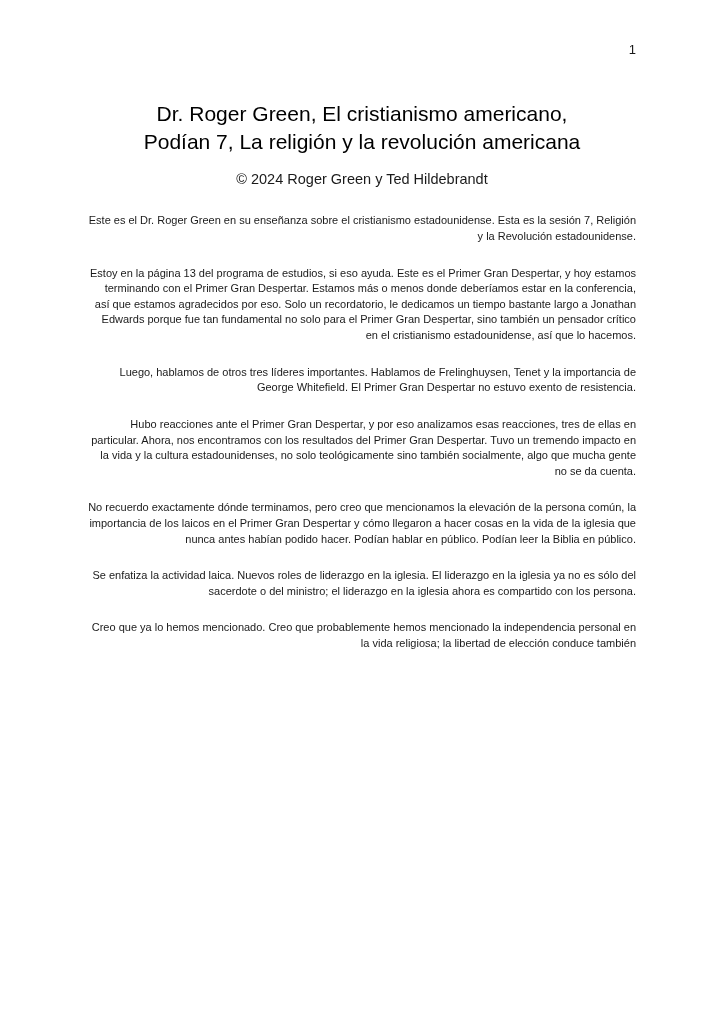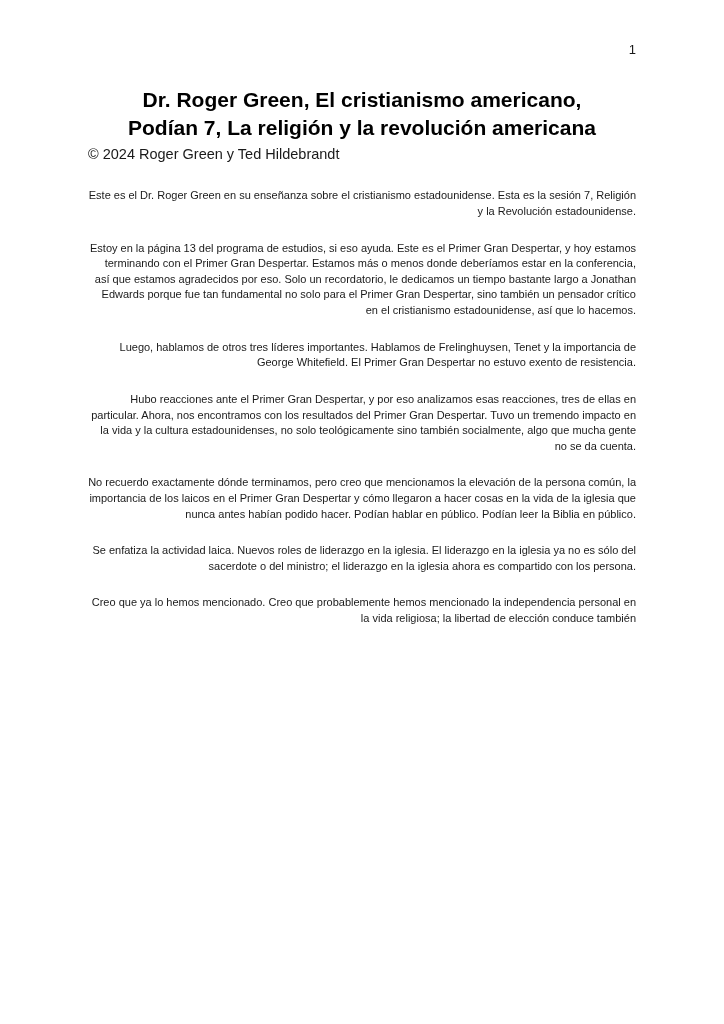--- a/index.html
+++ b/index.html
@@ -23,27 +23,28 @@
     top: 42px;
     right: 88px;
     font-size: 13px;
     color: #1a1a1a;
   }
   .content {
     padding: 84px 88px 0 88px;
   }
   .title {
     text-align: center;
-    font-weight: bold;
+    font-weight: normal;
     font-size: 21px;
     line-height: 1.32;
     color: #000000;
-    margin: 2px;
+    margin: 16px;
   }
   .copyright {
+    text-align: center;
     font-size: 14.5px;
     margin: 5px 0 0 0;
     color: #1a1a1a;
   }
   .body-text {
     margin-top: 26px;
   }
   .body-text p {
     font-size: 11px;
     line-height: 1.42;

